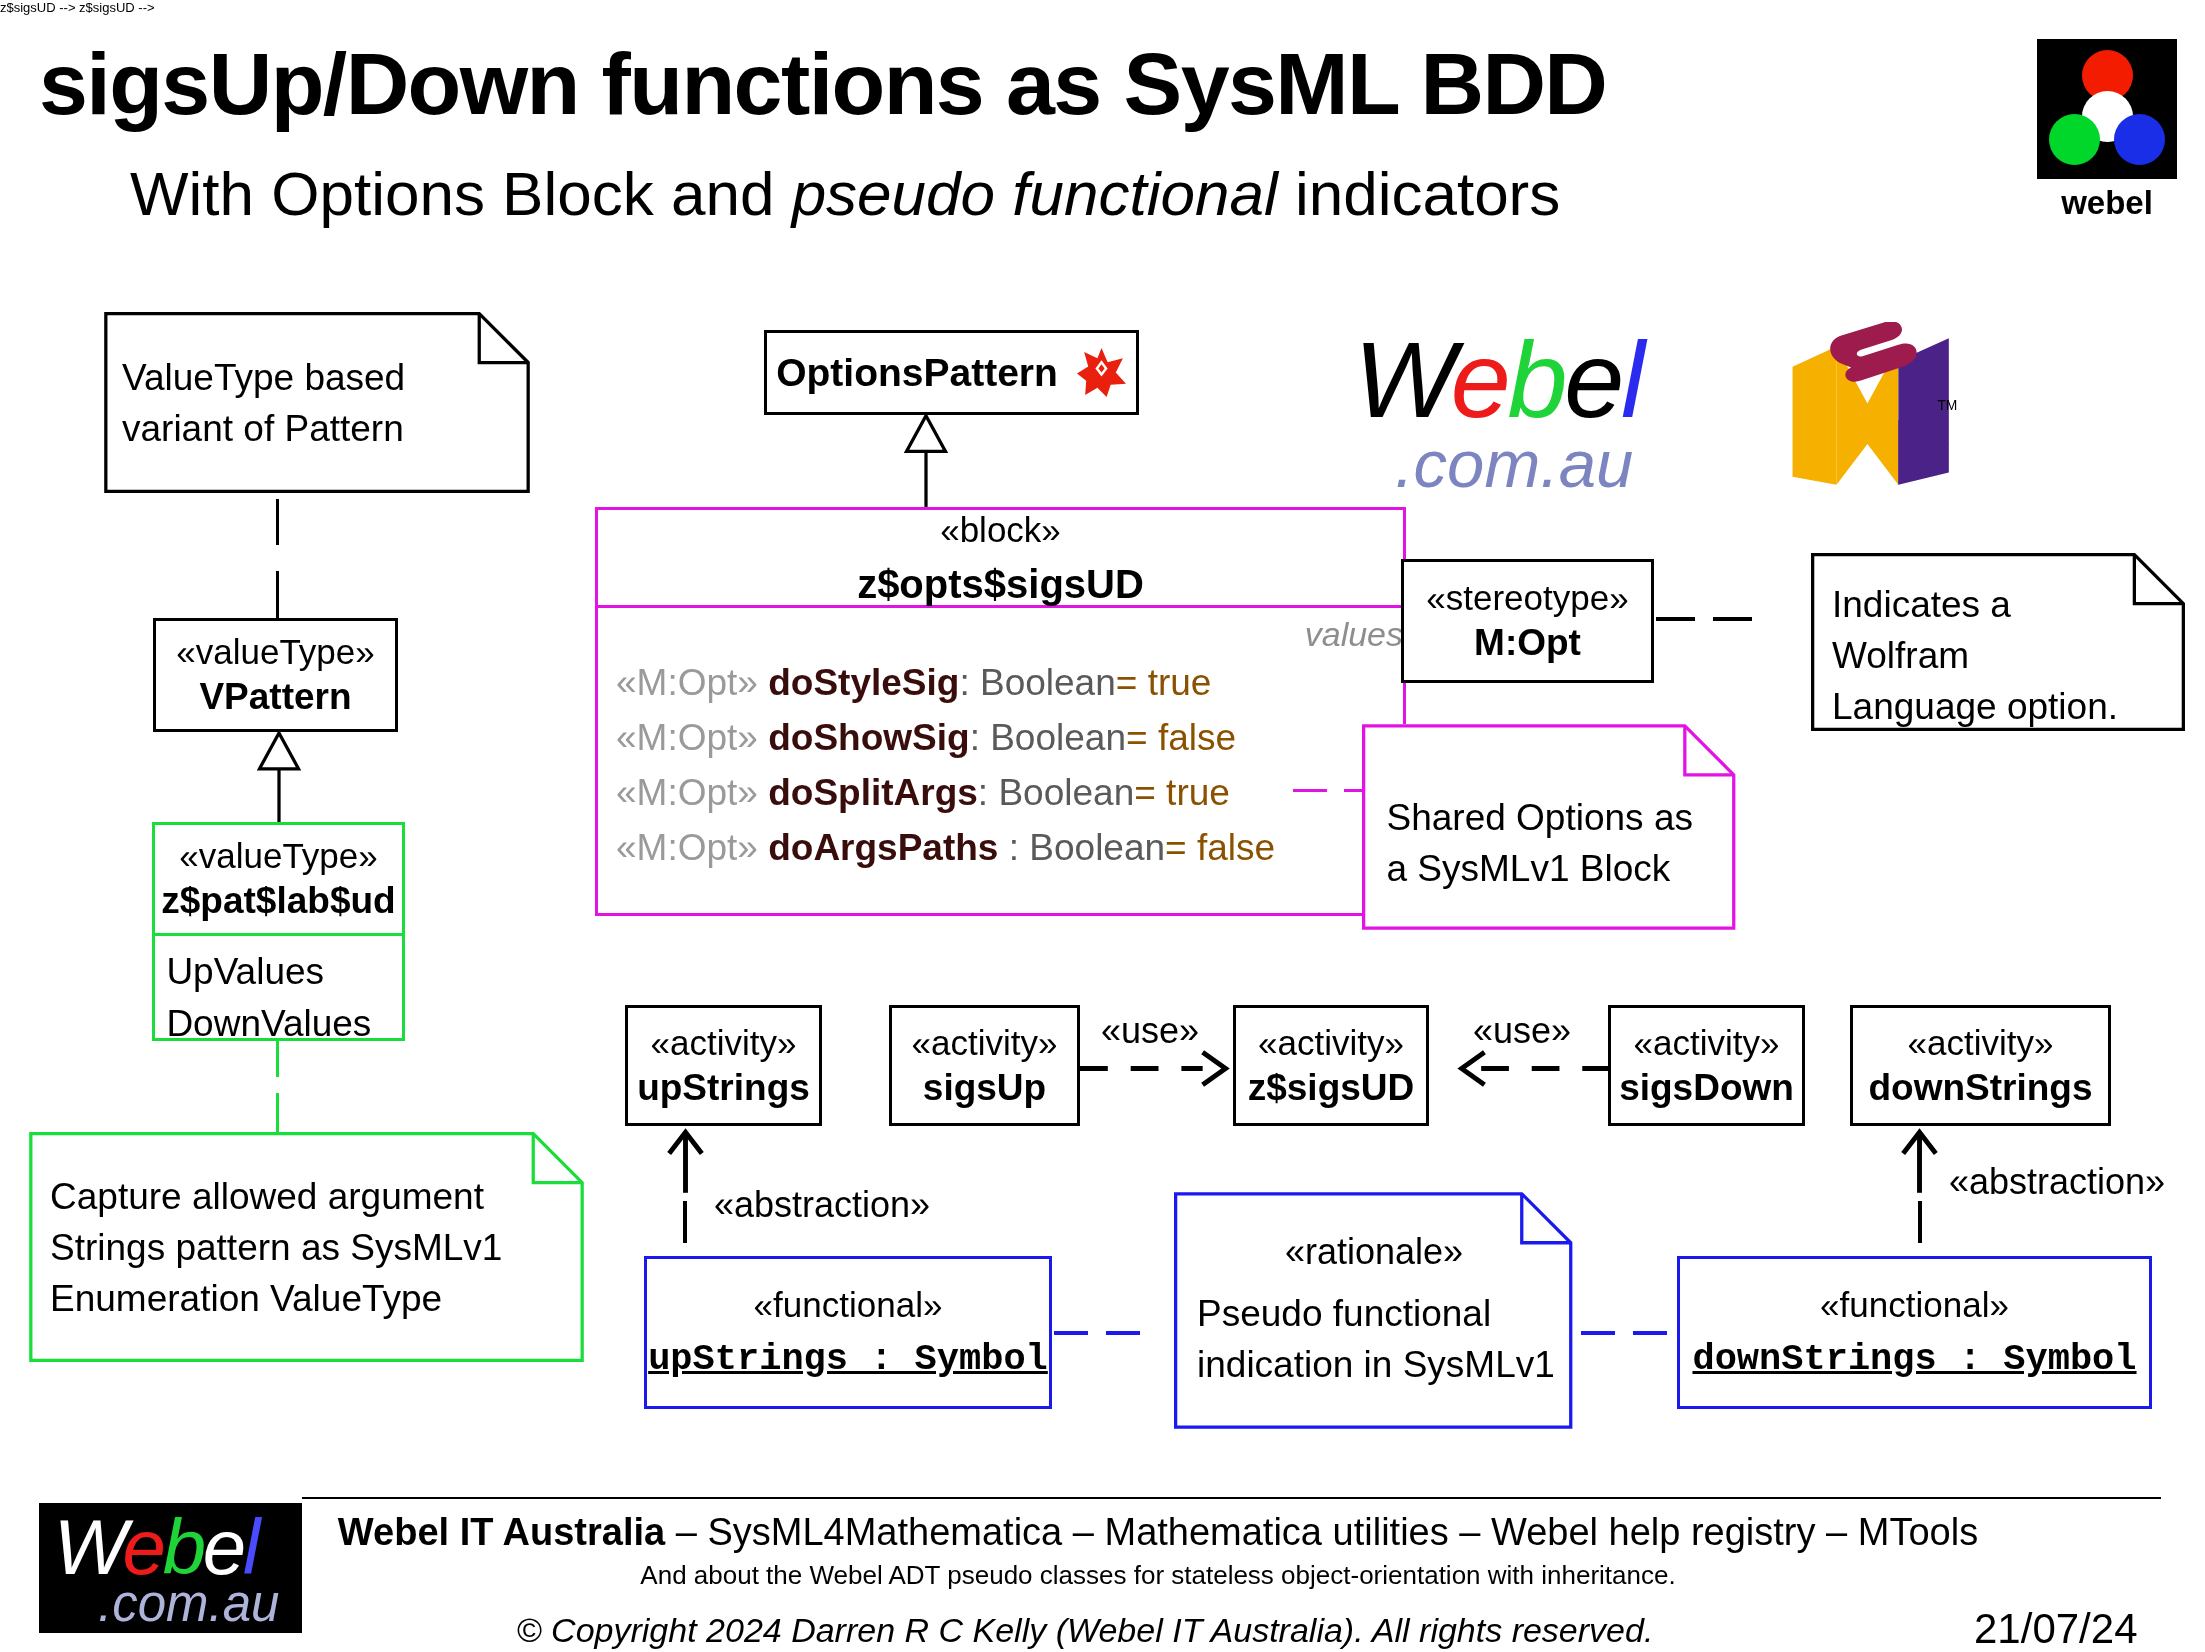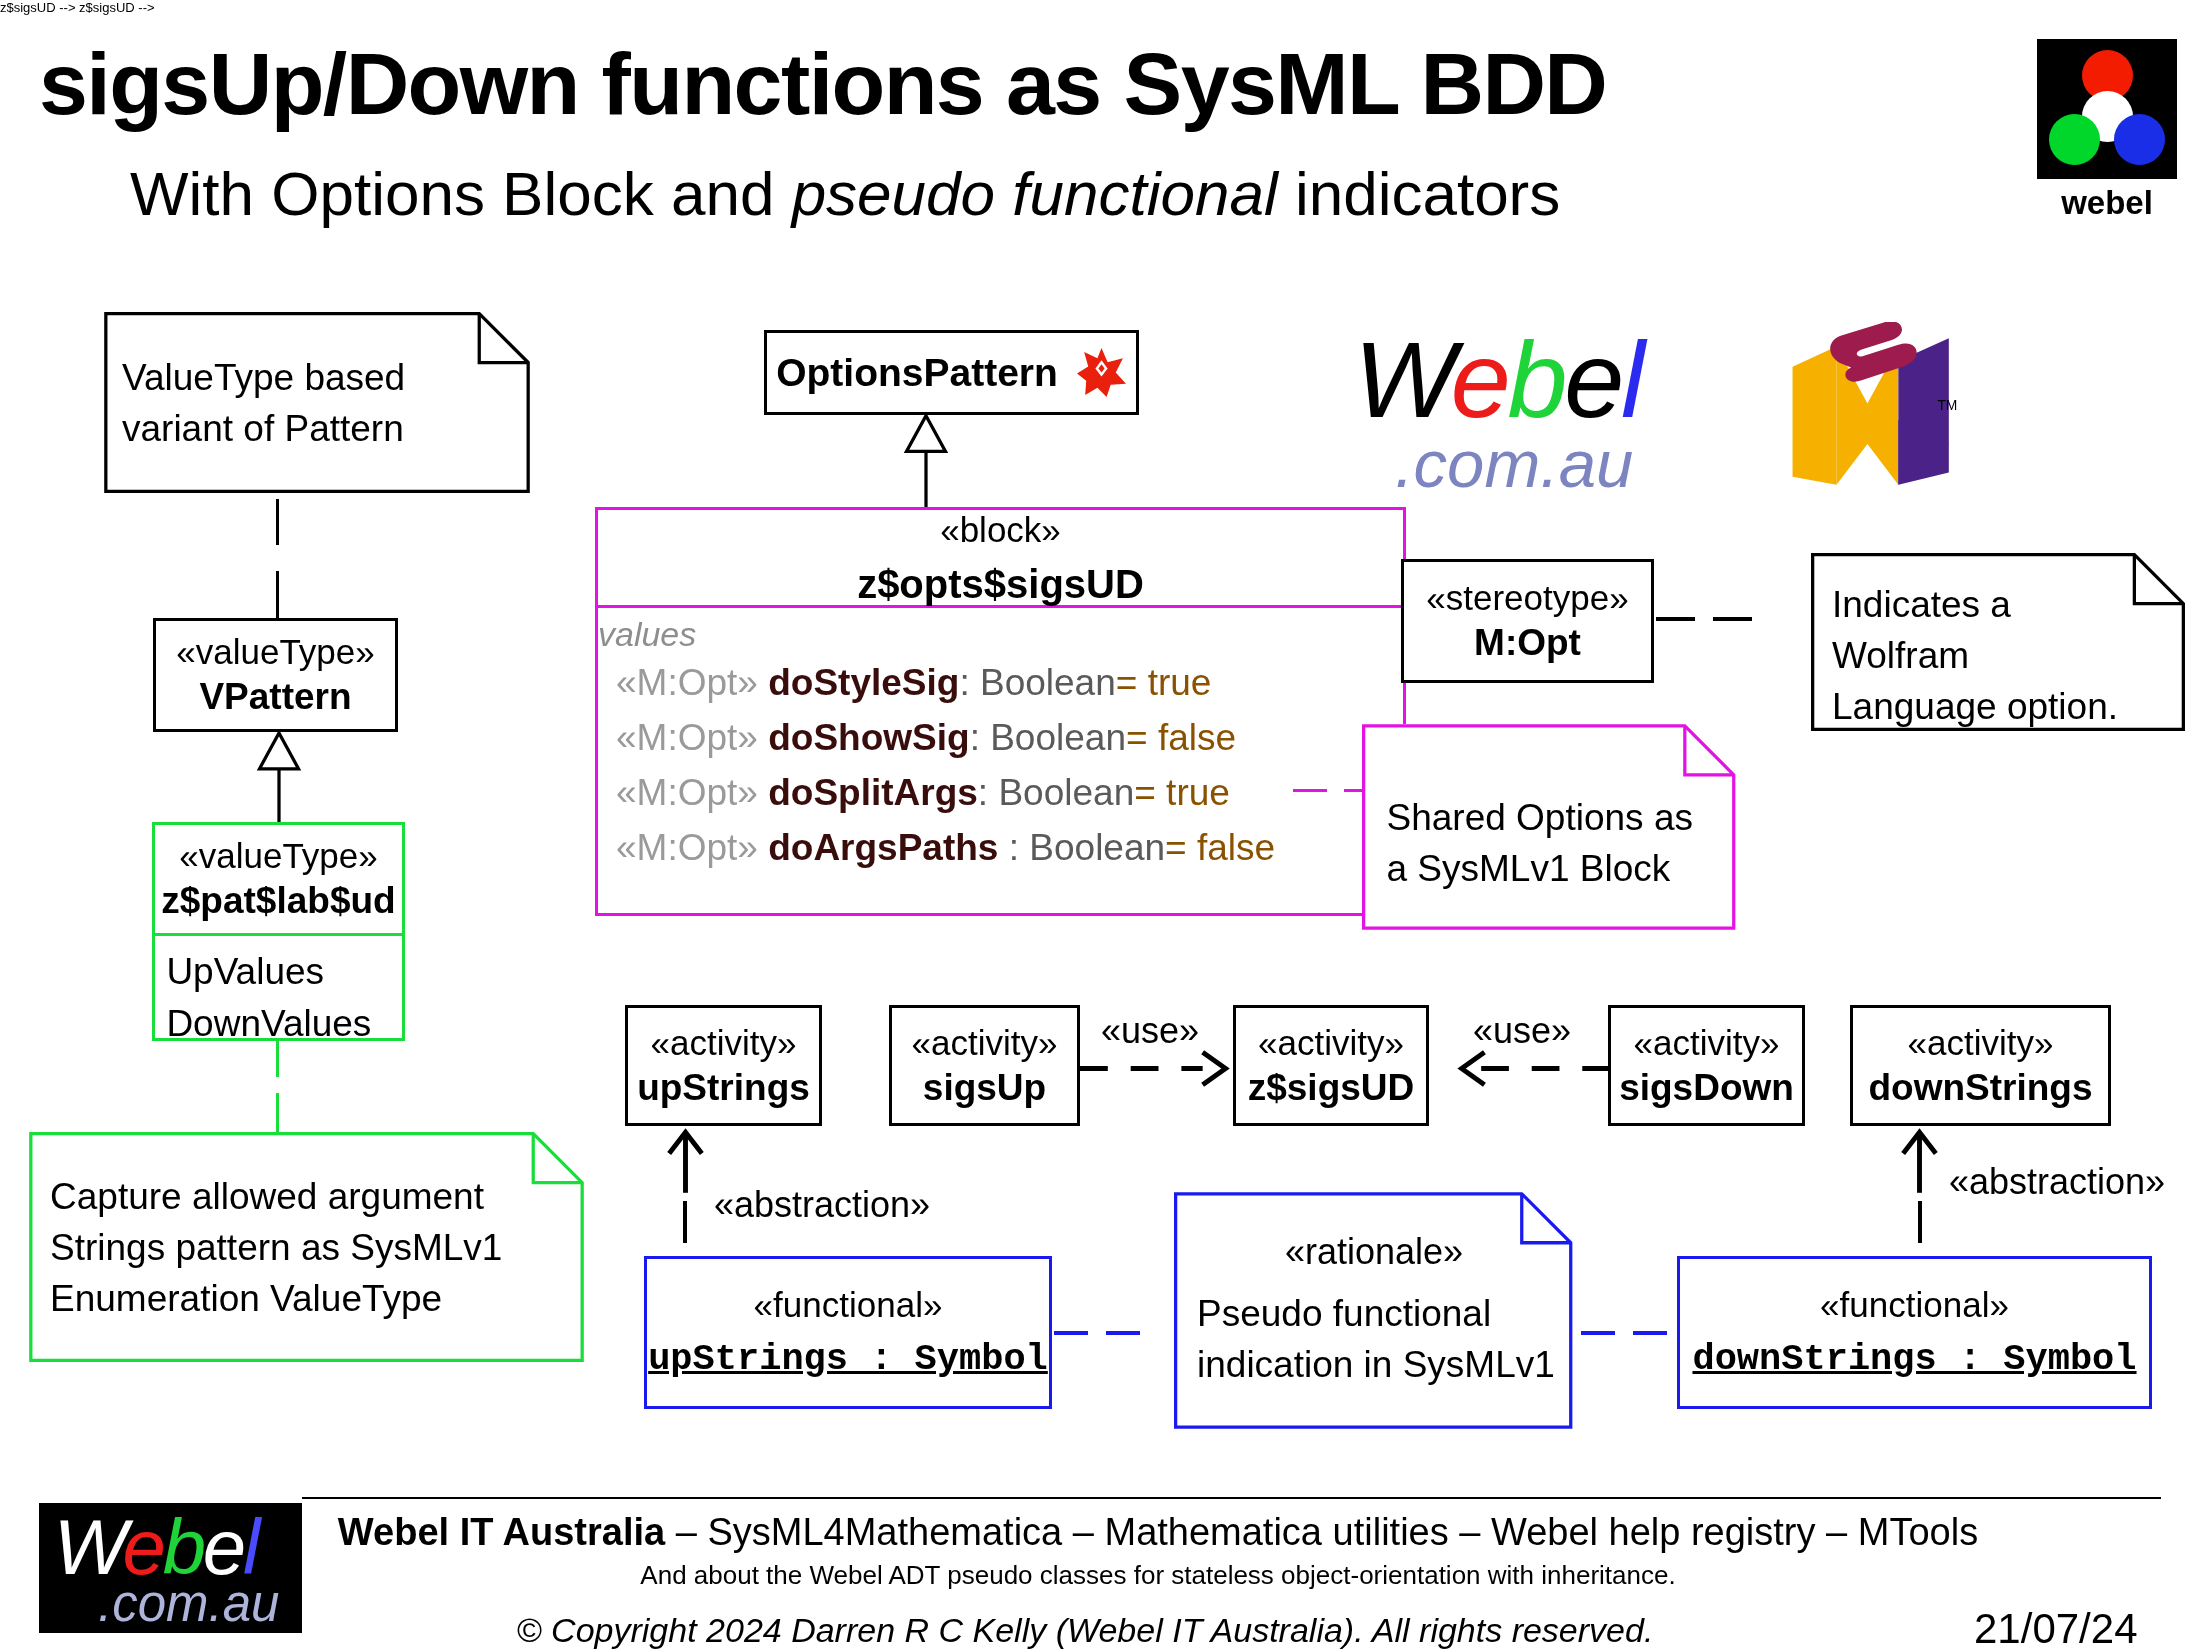--- a/index.html
+++ b/index.html
@@ -46,21 +46,21 @@
   .line{position:absolute;background:#000;}
   .line.magenta{background:#e313e3;}
   .line.green{background:#19dd3a;}
   .line.blue{background:#1a1aee;}
 
   .lbl{position:absolute;font-size:36px;white-space:nowrap;}
 
   
   #blk-hdr{height:95px;}
   #blk-vals{font-size:37px;line-height:55px;padding-top:4.9px;}
-  #blk-vals .values-cap{font-style:italic;color:#8e8e8e;text-align:left;
+  #blk-vals .values-cap{font-style:italic;color:#8e8e8e;text-align:right;
                         font-size:34px;line-height:42px;}
   #blk-vals .row{white-space:nowrap;padding-left:18px;}
   .st{color:#9a9a9a;}
   .pname{color:#3a0d0d;font-weight:bold;margin-top:9px;}
   .ptype{color:#5a5a5a;}
   .pval{color:#8a5200;}
 
   
   #wm{left:1354px;top:326px;width:359px;height:163px;}
   #wm .w1{font-size:108px;font-style:italic;font-weight:500;line-height:108px;

